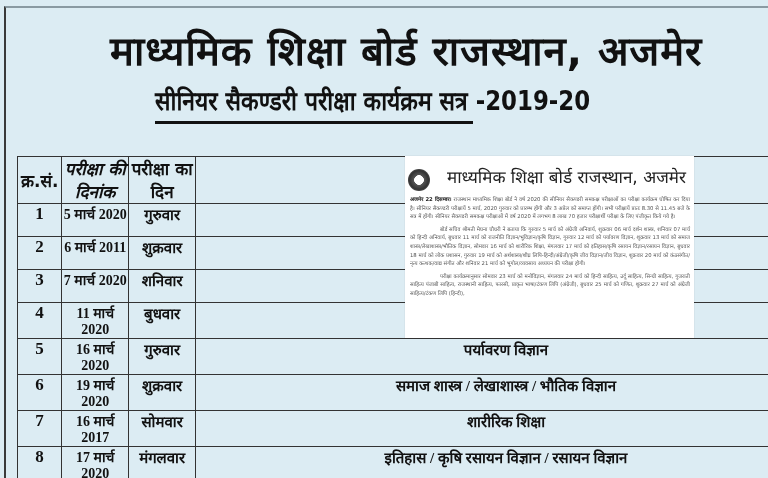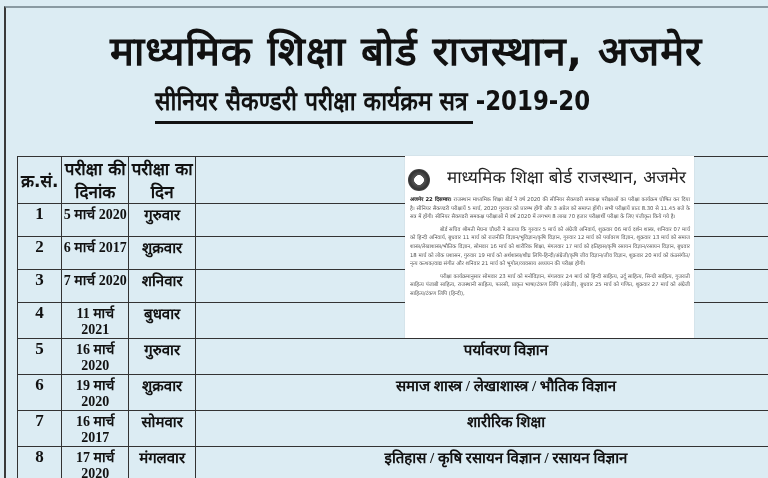--- a/index.html
+++ b/index.html
@@ -33,21 +33,21 @@
   }
   table.schedule td, table.schedule th {
     border:1.5px solid #333; text-align:center; vertical-align:top;
     padding:0; height:32px; font-family:"Liberation Serif", serif;
   }
   table.schedule th {
     font-family:"DejaVu Sans", sans-serif; font-weight:bold;
     font-size:17px; height:33px; vertical-align:middle; font-weight:bold;
   }
   .c1 { width:62px; }
-  .c2 { width:150px; }
+  .c2 { width:150px;font-style:italic; }
   .c3 { width:130px; }
   .c4 { width:458px; }
   td.num { font-size:17px; font-weight:bold; padding-top:6px; }
   td.date { font-size:14px; font-weight:bold; padding-top:4px; }
   td.day { font-family:"DejaVu Sans", sans-serif; font-size:15px; font-weight:bold; padding-top:3px; }
   td.subj { font-family:"DejaVu Sans", sans-serif; font-size:15px; font-weight:bold; padding-top:4px; text-align:left; }
   td.subj span { display:inline-block; width:400px; text-align:center; }
   .clipping {
     position:absolute; left:405px; top:156px; width:289px; height:182px;
     background:#fff; box-shadow:0 0 1px rgba(0,0,0,0.2); overflow:hidden;
@@ -87,33 +87,33 @@
   </thead>
   <tbody>
     <tr>
       <td class="num">1</td>
       <td class="date">5 मार्च 2020</td>
       <td class="day">गुरुवार</td>
       <td class="subj"><span></span></td>
     </tr>
     <tr>
       <td class="num">2</td>
-      <td class="date">6 मार्च 2017</td>
+      <td class="date">6 मार्च 2011</td>
       <td class="day">शुक्रवार</td>
       <td class="subj"><span></span></td>
     </tr>
     <tr>
       <td class="num">3</td>
       <td class="date">7 मार्च 2020</td>
       <td class="day">शनिवार</td>
       <td class="subj"><span></span></td>
     </tr>
     <tr>
       <td class="num">4</td>
-      <td class="date">11 मार्च 2021</td>
+      <td class="date">11 मार्च 2020</td>
       <td class="day">बुधवार</td>
       <td class="subj"><span style="padding-left:220px;">विज्ञान</span></td>
     </tr>
     <tr>
       <td class="num">5</td>
       <td class="date">16 मार्च 2020</td>
       <td class="day">गुरुवार</td>
       <td class="subj"><span>पर्यावरण विज्ञान</span></td>
     </tr>
     <tr>

